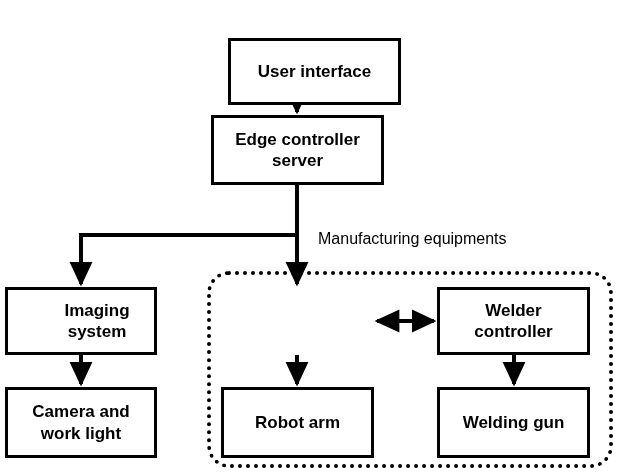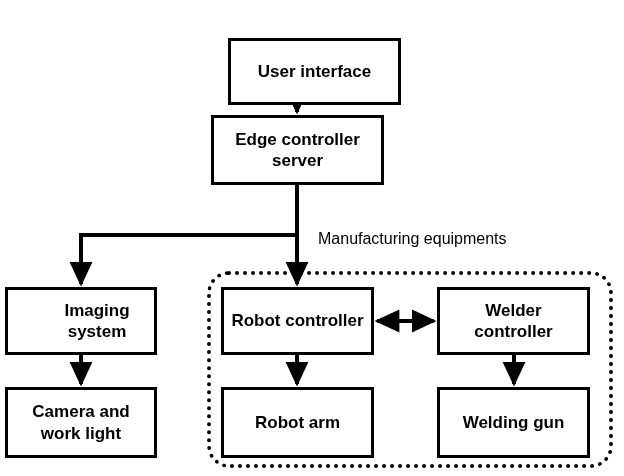--- a/index.html
+++ b/index.html
@@ -106,23 +106,20 @@
   </div>
   <div class="node" id="node-edge-server" style="left: 211px; top: 115px; width: 173px; height: 70px;">
     <span>Edge controller server</span>
   </div>
   <div class="node" id="node-imaging-system" style="left: 5px; top: 287px; width: 152px; height: 68px; padding-left: 32px;">
     <span>Imaging system</span>
   </div>
   <div class="node" id="node-camera-work-light" style="left: 5px; top: 387px; width: 152px; height: 71px;">
     <span>Camera and work light</span>
   </div>
-  <div class="node" id="node-robot-controller" style="left: 221px; top: 287px; width: 153px; height: 68px;">
-    <span>Robot controller</span>
-  </div>
   <div class="node" id="node-welder-controller" style="left: 437px; top: 287px; width: 153px; height: 68px;">
     <span>Welder controller</span>
   </div>
   <div class="node" id="node-robot-arm" style="left: 221px; top: 387px; width: 153px; height: 71px;">
     <span>Robot arm</span>
   </div>
   <div class="node" id="node-welding-gun" style="left: 437px; top: 387px; width: 153px; height: 71px;">
     <span>Welding gun</span>
   </div>
 

